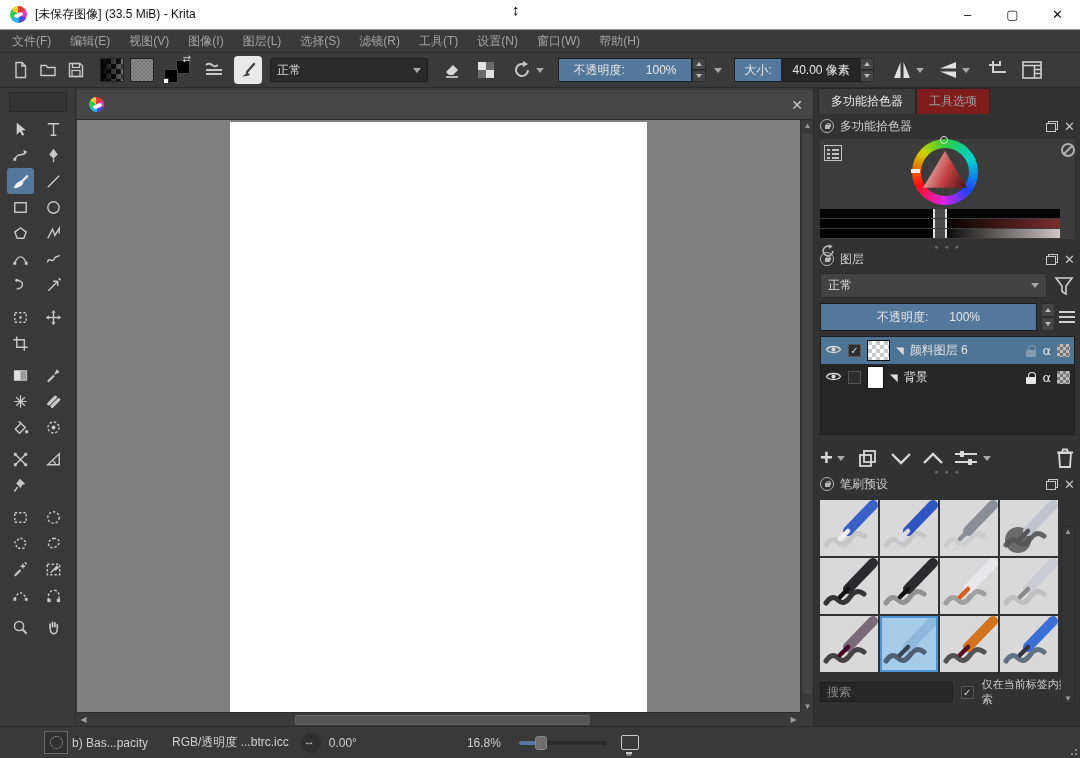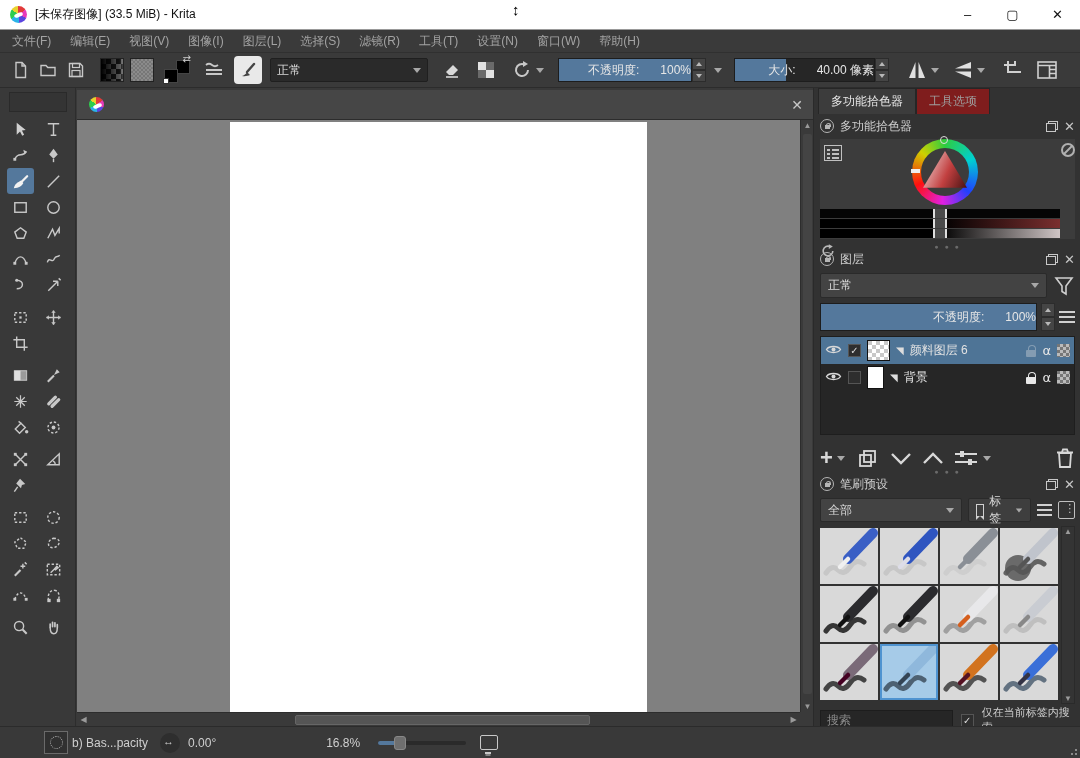--- a/index.html
+++ b/index.html
@@ -34,21 +34,21 @@
   .brush-editor-btn { width:28px; height:28px; background:#e9e9e9; border-radius:4px; display:flex; align-items:center; justify-content:center; flex:none; }
   .combo { height:24px; background:#2a2a2a; border:1px solid #1f1f1f; border-radius:2px; display:flex; align-items:center; padding:0 6px; color:#d8d8d8; }
   .combo .caret { margin-left:auto; }
   .caret { width:0; height:0; border-left:4px solid transparent; border-right:4px solid transparent; border-top:5px solid #a8a8a8; flex:none; }
   .spin { width:14px; height:24px; display:flex; flex-direction:column; flex:none; }
   .spin div { flex:1; background:#454545; border:1px solid #2c2c2c; display:flex; align-items:center; justify-content:center; }
   .spin .car-u { width:0;height:0;border-left:3px solid transparent;border-right:3px solid transparent;border-bottom:4px solid #b8b8b8; }
   .spin .car-d { width:0;height:0;border-left:3px solid transparent;border-right:3px solid transparent;border-top:4px solid #b8b8b8; }
   .slider-box { height:24px; background:#262626; border:1px solid #1d1d1d; position:relative; color:#e6e6e6; overflow:hidden; flex:none; }
   .slider-fill { position:absolute; left:0; top:0; bottom:0; background:#54789c; }
-  .slider-text { position:relative; display:flex; align-items:center; justify-content:flex-end; height:100%; gap:21px; white-space:nowrap; }
+  .slider-text { position:relative; display:flex; align-items:center; justify-content:center; height:100%; gap:21px; white-space:nowrap; }
 
   
   .toolbox { left:0; top:88px; width:76px; height:642px; background:#393939; border-right:1px solid #2d2d2d; }
   .toolbox-grip { position:absolute; left:9px; top:4px; width:58px; height:20px; background:#343434; border:1px solid #2a2a2a; }
   .tool-grid { position:absolute; left:4px; top:28px; width:68px; }
   .tool-row { display:flex; }
   .tool-cell { width:27px; height:26px; margin:0 3px; display:flex; align-items:center; justify-content:center; border-radius:3px; }
   .tool-cell.sel { background:#54789c; }
   .tool-gap { height:6px; }
 
@@ -257,21 +257,21 @@
       <div>
         <span class="car-u"></span>
       </div>
       <div>
         <span class="car-d"></span>
       </div>
     </div>
   <div style="width:8px"></div>
     <span class="caret"></span>
   <div style="width:12px"></div>
-  <div class="slider-box" style="width:141px">
+  <div class="slider-box" style="width:126px">
     <div class="slider-fill" style="width:37%"></div>
     <div class="slider-text">
         <span>大小:</span>
         <span>40.00 像素</span>
       </div>
   </div>
   <div class="spin">
       <div>
         <span class="car-u"></span>
       </div>
@@ -719,33 +719,20 @@
   </div>
   <div class="abs splitter" style="left:0; top:380px; width:267px;">● ● ●</div>
 
   <div class="abs" style="left:6px; top:386px; width:255px;">
     <div class="docker-header">
       <div class="lock-circle"></div>
       <span>笔刷预设</span>
       <div class="float-icon"></div>
       <span class="x-icon">✕</span>
     </div>
-    <div style="display:flex; gap:6px; margin-top:4px; align-items:center;">
-      <div class="raised-combo" style="width:152px; height:24px;">
-        <span>全部</span>
-        <span class="caret" style="margin-left:auto"></span>
-      </div>
-      <div class="tag-btn">
-        <div class="bookmark-ico"></div>
-        <span>标签</span>
-        <span class="caret" style="transform:scale(.8)"></span>
-      </div>
-      <div class="hamburger"></div>
-      <div class="display-cfg"></div>
-    </div>
     <div class="preset-grid" style="margin-top:6px; width:238px;" id="preset-grid">
         <div class="preset-cell"><svg width="58" height="56" viewBox="0 0 58 56">
             <path d="M6 45 q6 -9 12 -3 t12 -3 t14 -3" fill="none" stroke="#c4c4c4" stroke-width="5" stroke-linecap="round" opacity="0.9"></path>
             <path d="M53 5 L28 31" stroke="#3a5fc5" stroke-width="10" stroke-linecap="round" fill="none"></path>
             <path d="M28 31 L20 39" stroke="#f0f0f0" stroke-width="4.5" stroke-linecap="round" fill="none"></path>
           </svg></div>
         <div class="preset-cell"><svg width="58" height="56" viewBox="0 0 58 56">
             <path d="M6 45 q6 -9 12 -3 t12 -3 t14 -3" fill="none" stroke="#c4c4c4" stroke-width="5" stroke-linecap="round" opacity="0.9"></path>
             <path d="M53 5 L28 31" stroke="#2f55c0" stroke-width="10" stroke-linecap="round" fill="none"></path>
             <path d="M28 31 L20 39" stroke="#dddde8" stroke-width="4.5" stroke-linecap="round" fill="none"></path>
@@ -814,20 +801,21 @@
       <span style="font-size:11px;">仅在当前标签内搜索</span>
     </div>
   </div>
 </div>
 
 <div class="abs statusbar">
   <div class="brush-preview-box">
       <div class="dashed-circle"></div>
     </div>
   <span style="margin-left:4px">b) Bas...pacity</span>
+  <span style="margin-left:24px">RGB/透明度 ...btrc.icc</span>
   <div class="rot-icon" style="margin-left:12px"></div>
   <span style="margin-left:8px">0.00°</span>
   <span style="margin-left:110px">16.8%</span>
   <div class="zoom-track" style="margin-left:18px">
     <div class="zoom-fill"></div>
     <div class="zoom-thumb"></div>
   </div>
   <div class="monitor-ico" style="margin-left:14px"></div>
   <div class="size-grip"></div>
 </div>

